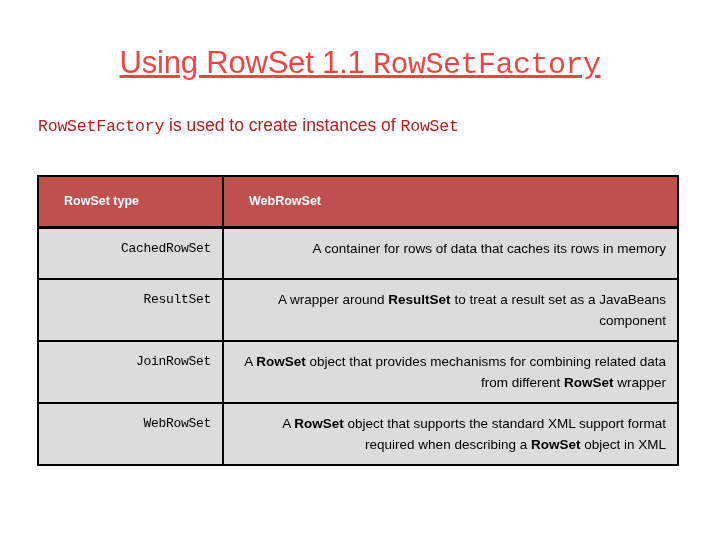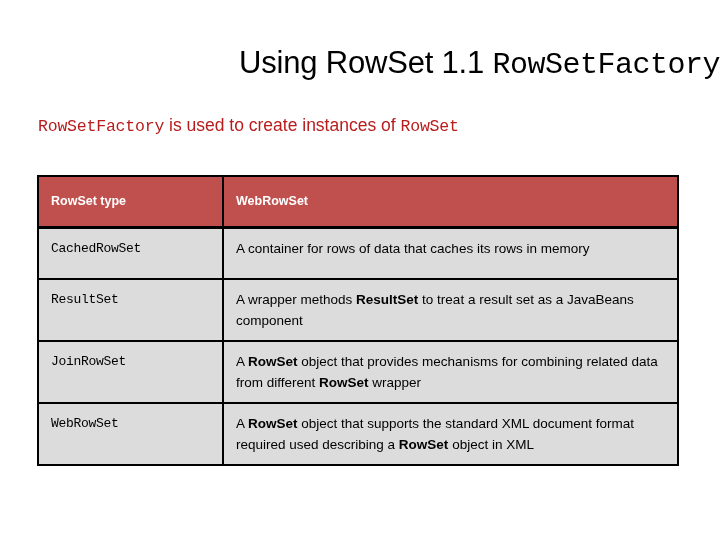--- a/index.html
+++ b/index.html
@@ -14,27 +14,28 @@
     overflow: hidden;
     position: relative;
   }
 
   
   .slide-title {
     position: absolute;
     top: 45px;
     left: 0;
     width: 720px;
-    text-align: right;
+    text-align: center;
     font-family: "Liberation Sans", sans-serif;
     font-size: 31px;
     font-weight: 400;
-    color: #000000;
+    color: #ef4444;
     letter-spacing: -0.2px;
     white-space: nowrap;
+    text-decoration: underline;
   }
   .slide-title .mono {
     font-family: "Liberation Mono", "DejaVu Sans Mono", monospace;
     font-size: 30px;
     letter-spacing: -0.5px;
   }
 
   
   .body-block {
     position: absolute;
@@ -65,40 +66,41 @@
   }
   .rowset-table col.c1 { width: 185px; }
   .rowset-table col.c2 { width: 455px; }
 
   .rowset-table th {
     background: #c0504d;
     color: #ffffff;
     font-size: 12.5px;
     font-weight: bold;
     text-align: left;
-    padding: 13px 12px 14px 12px;
+    padding: 13px 12px 14px 25px;
     border-top: 2px solid #000000;
     border-bottom: 3px solid #000000;
     border-left: 2px solid #000000;
     border-right: 2px solid #000000;
     vertical-align: middle;
     height: 22px;
   }
 
   .rowset-table td {
     background: #dcdcdc;
     color: #000000;
     font-size: 13.5px;
     padding: 9px 11px 9px 12px;
     border-bottom: 2px solid #000000;
     border-left: 2px solid #000000;
     border-right: 2px solid #000000;
     vertical-align: top;
     line-height: 21px;
     height: 31px;
+    text-align: right;
   }
 
   .rowset-table td.type-cell {
     font-family: "Liberation Mono", "DejaVu Sans Mono", monospace;
     font-size: 13px;
     letter-spacing: -0.3px;
     white-space: nowrap;
   }
 
   .rowset-table td.desc-cell b {
@@ -129,24 +131,24 @@
       <th>WebRowSet</th>
     </tr>
   </thead>
   <tbody id="table-body">
       <tr>
         <td class="type-cell">CachedRowSet</td>
         <td class="desc-cell"><span>A container for rows of data that caches its rows in memory</span></td>
       </tr>
       <tr>
         <td class="type-cell">ResultSet</td>
-        <td class="desc-cell"><span>A wrapper methods </span><b>ResultSet</b><span> to treat a result set as a JavaBeans component</span></td>
+        <td class="desc-cell"><span>A wrapper around </span><b>ResultSet</b><span> to treat a result set as a JavaBeans component</span></td>
       </tr>
       <tr>
         <td class="type-cell">JoinRowSet</td>
         <td class="desc-cell"><span>A </span><b>RowSet</b><span> object that provides mechanisms for combining related data from different </span><b>RowSet</b><span> wrapper</span></td>
       </tr>
       <tr>
         <td class="type-cell">WebRowSet</td>
-        <td class="desc-cell"><span>A </span><b>RowSet</b><span> object that supports the standard XML document format required used describing a </span><b>RowSet</b><span> object in XML</span></td>
+        <td class="desc-cell"><span>A </span><b>RowSet</b><span> object that supports the standard XML support format required when describing a </span><b>RowSet</b><span> object in XML</span></td>
       </tr>
     </tbody>
 </table>
 
 </body></html>

